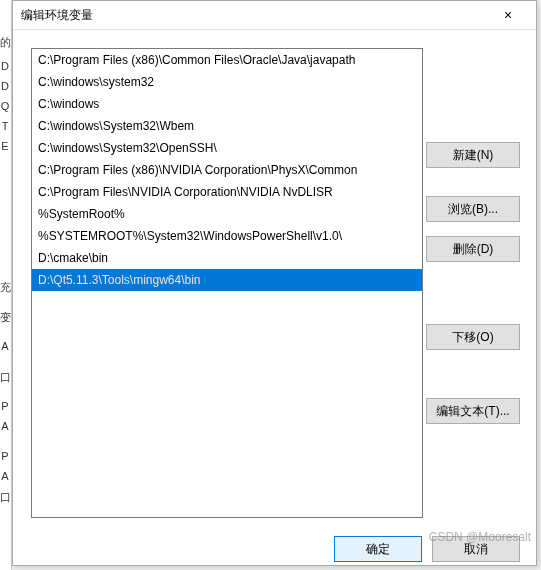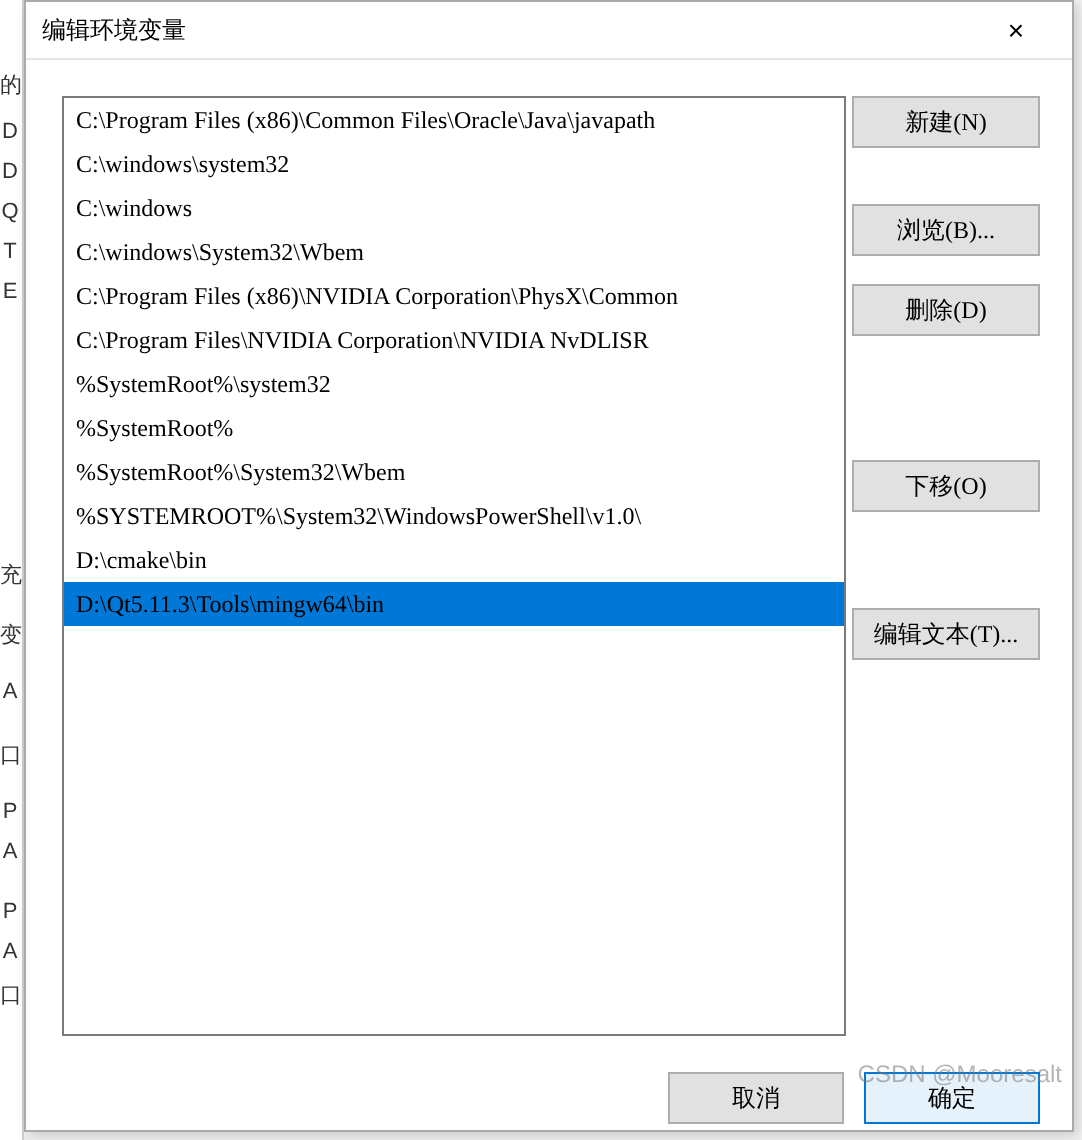--- a/index.html
+++ b/index.html
@@ -62,47 +62,47 @@
     align-items: center;
     justify-content: center;
     font-size: 14px;
     cursor: pointer;
   }
   .content {
     flex: 1;
     display: flex;
     padding: 18px 16px 10px 18px;
     gap: 3px;
-    font-family: Liberation Serif, serif;
   }
   .listbox {
     flex: 1;
     border: 1px solid #7a7a7a;
     background: #fff;
     overflow: hidden;
     height: 470px;
   }
   .list-item {
     padding: 3px 6px;
     font-size: 12px;
     line-height: 16px;
     color: #000;
     white-space: nowrap;
     overflow: hidden;
     text-overflow: ellipsis;
     cursor: default;
   }
   .list-item.selected {
     background: #0078d7;
-    color: #000000;
+    color: #e5e5e5;
   }
   .button-col {
     width: 94px;
     display: flex;
     flex-direction: column;
+    justify-content: center;
   }
   .btn {
     height: 26px;
     border: 1px solid #adadad;
     background: #e1e1e1;
     font-size: 12px;
     cursor: pointer;
     display: flex;
     align-items: center;
     justify-content: center;
@@ -142,25 +142,24 @@
       <span>×</span>
     </div>
   </div>
 
   <div class="content">
     <div class="listbox" id="listbox">
         <div class="list-item">C:\Program Files (x86)\Common Files\Oracle\Java\javapath</div>
         <div class="list-item">C:\windows\system32</div>
         <div class="list-item">C:\windows</div>
         <div class="list-item">C:\windows\System32\Wbem</div>
+        <div class="list-item">C:\windows\System32\OpenSSH\</div>
         <div class="list-item">C:\Program Files (x86)\NVIDIA Corporation\PhysX\Common</div>
         <div class="list-item">C:\Program Files\NVIDIA Corporation\NVIDIA NvDLISR</div>
-        <div class="list-item">%SystemRoot%\system32</div>
         <div class="list-item">%SystemRoot%</div>
-        <div class="list-item">%SystemRoot%\System32\Wbem</div>
         <div class="list-item">%SYSTEMROOT%\System32\WindowsPowerShell\v1.0\</div>
         <div class="list-item">D:\cmake\bin</div>
         <div class="list-item selected">D:\Qt5.11.3\Tools\mingw64\bin</div>
       </div>
 
     <div class="button-col">
       <div class="btn">新建(N)</div>
       <div class="gap1"></div>
       <div class="gap1"></div>
       <div class="btn">浏览(B)...</div>
@@ -168,22 +167,22 @@
       <div class="btn">删除(D)</div>
       <div class="gap2"></div>
       <div class="gap1"></div>
       <div class="btn">下移(O)</div>
       <div class="gap2"></div>
       <div class="btn">编辑文本(T)...</div>
     </div>
   </div>
 
   <div class="footer">
+    <div class="btn default">确定</div>
     <div class="btn">取消</div>
-    <div class="btn default">确定</div>
   </div>
 </div>
 
 <div class="watermark">CSDN @Mooresalt</div>
 
 <div class="bg-label" style="top: 35px;">的</div>
 <div class="bg-label" style="top: 60px;">D</div>
 <div class="bg-label" style="top: 80px;">D</div>
 <div class="bg-label" style="top: 100px;">Q</div>
 <div class="bg-label" style="top: 120px;">T</div>

